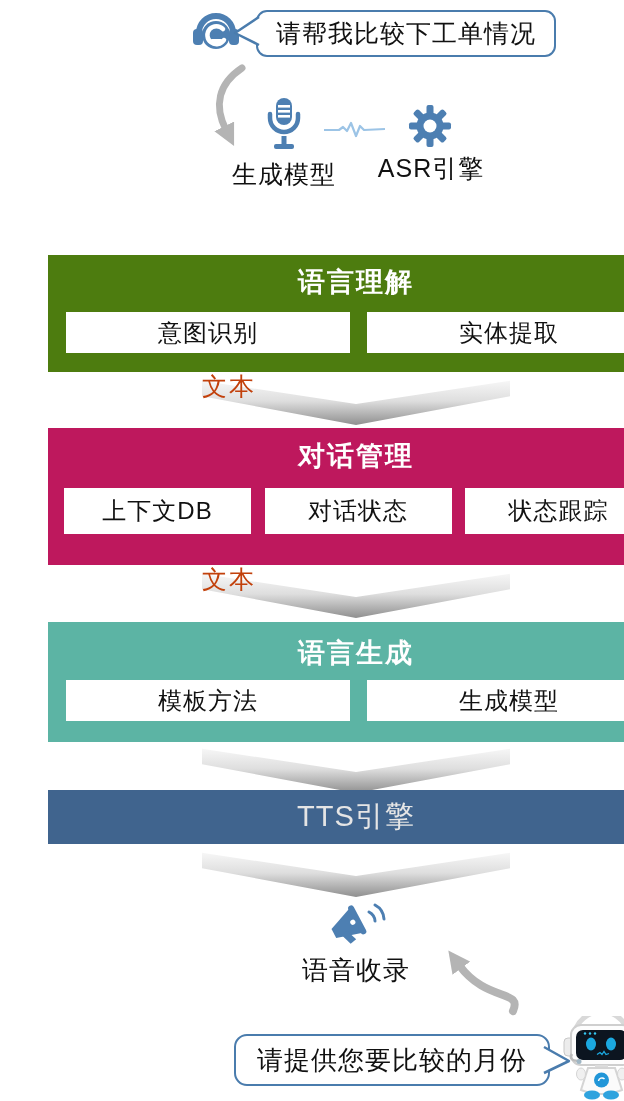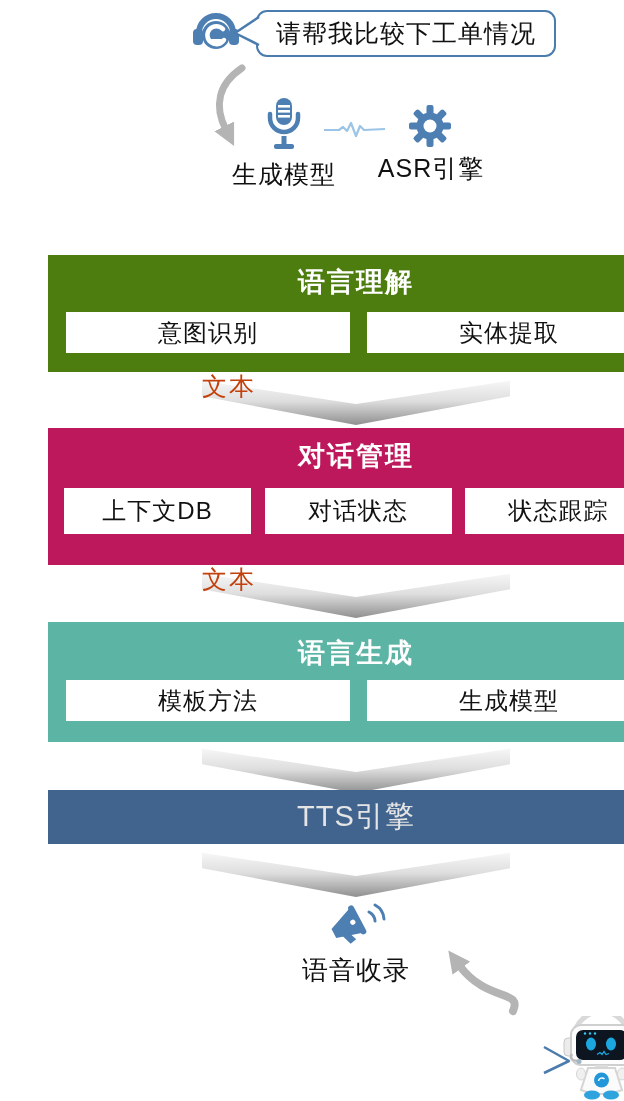--- a/index.html
+++ b/index.html
@@ -151,20 +151,23 @@
 
   <svg class="abs" style="left:385px;top:945px" width="95" height="72" viewBox="0 0 95 72">
     <defs>
       <marker id="ah2" markerUnits="userSpaceOnUse" markerWidth="22" markerHeight="22" refX="4" refY="11" orient="auto">
         <path d="M0 0 L22 11 L0 22 Z" fill="#b4b4b4"></path>
       </marker>
     </defs>
     <path d="M84 66 C94 44 58 58 30 20" fill="none" stroke="#b4b4b4" stroke-width="8" stroke-linecap="round" marker-end="url(#ah2)"></path>
   </svg>
 
+  <div class="bubble" style="left:190px;top:1034px;width:316px;height:52px;border-radius:13px;font-size:26px">
+    <span>请提供您要比较的月份</span>
+  </div>
   <svg class="abs" style="left:498px;top:1044px" width="30" height="32" viewBox="0 0 30 32">
     <path d="M2 3 L27 17 L2 29" fill="#fff" stroke="#4a7cad" stroke-width="2.5" stroke-linejoin="round"></path>
   </svg>
 
   <svg class="abs" style="left:510px;top:1016px" width="95" height="85" viewBox="0 0 95 85">
     <path d="M22 12 a28 28 0 0 1 51 0" fill="none" stroke="#d9d9d9" stroke-width="5"></path>
     <rect x="10" y="22" width="10" height="18" rx="4" fill="#ececec" stroke="#c8c8c8"></rect>
     <rect x="75" y="22" width="10" height="18" rx="4" fill="#ececec" stroke="#c8c8c8"></rect>
     <rect x="17" y="9" width="61" height="40" rx="10" fill="#fdfdfd" stroke="#cfcfcf" stroke-width="2"></rect>
     <rect x="22" y="14" width="51" height="30" rx="7" fill="#0c1520"></rect>

